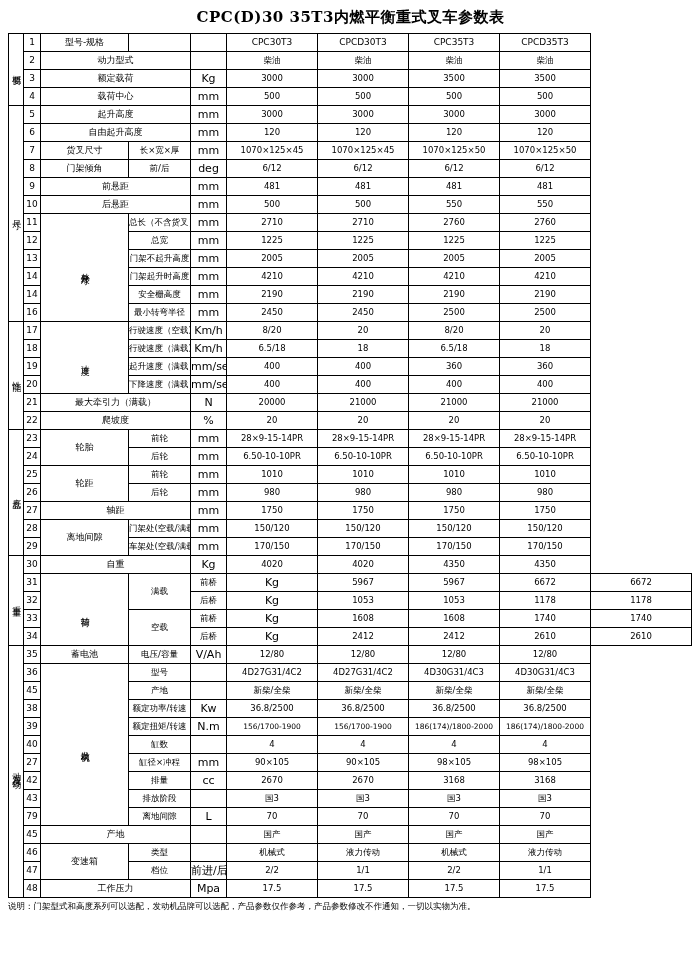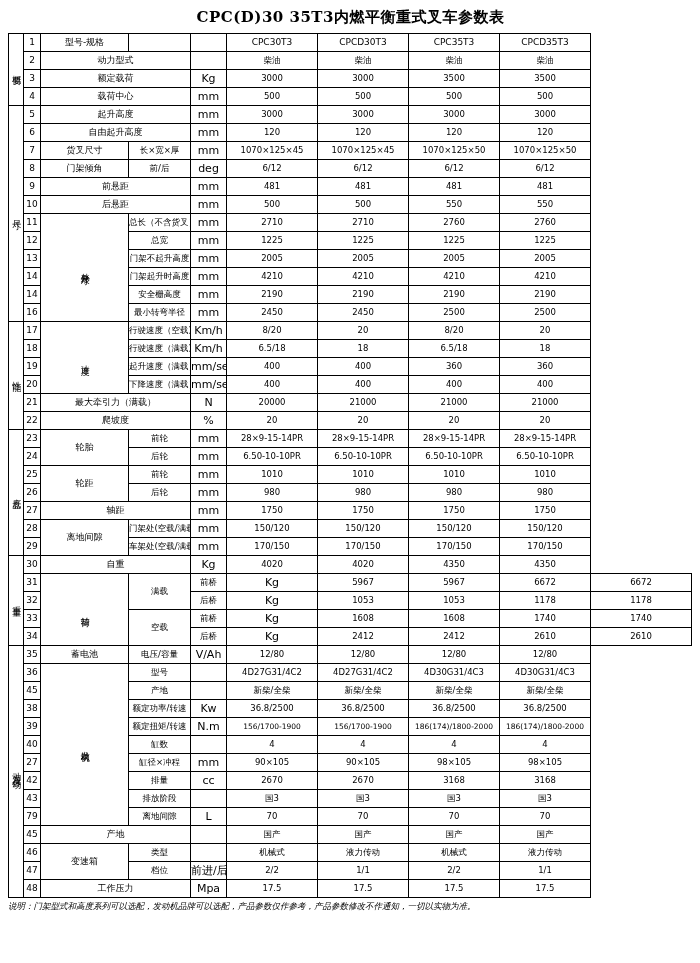--- a/index.html
+++ b/index.html
@@ -45,21 +45,20 @@
   td.name.c{text-align:center;padding-left:0;}
   td.sub{width:62px;font-size:8.5px;margin-top:44px;}
   td.unit{width:36px;font-size:11px;}
   td.val{width:91px;font-size:8.5px;}
   .hdr td{font-size:9px;}
   .note{
     font-size:8.5px;
     margin-top:3px;
     line-height:1.25;
     text-align:left;
-    font-style:italic;
   }
   .vgrp{
     writing-mode:vertical-rl;
     text-orientation:upright;
     letter-spacing:1px;
     display:inline-block;
   }
 </style>
 </head>
 <body>

